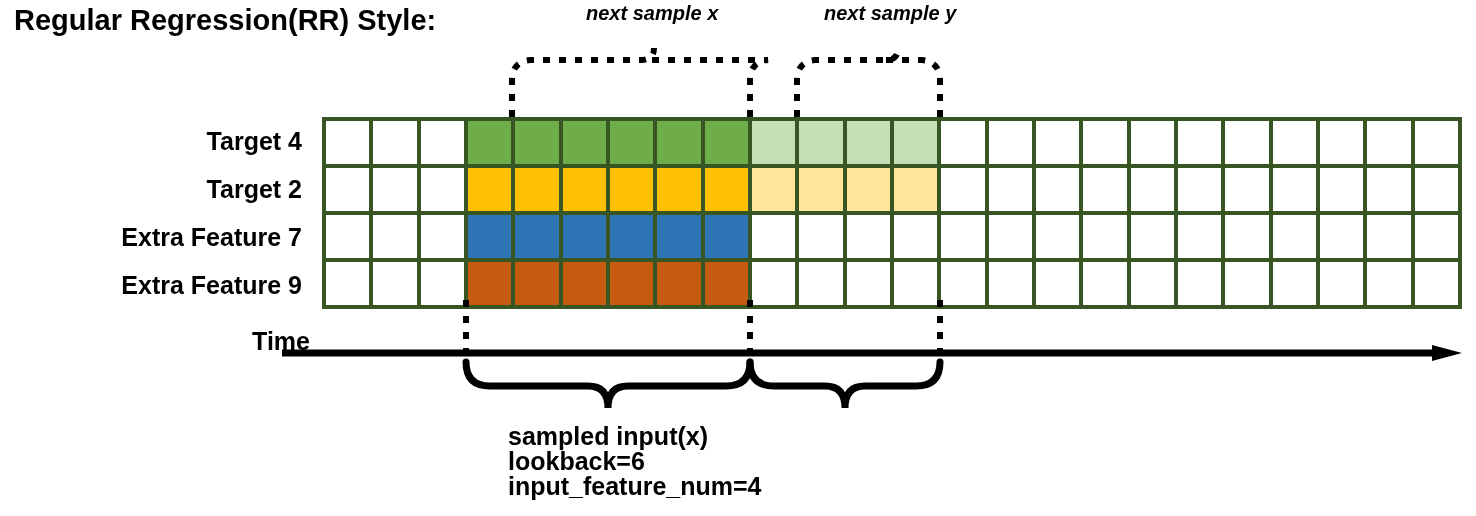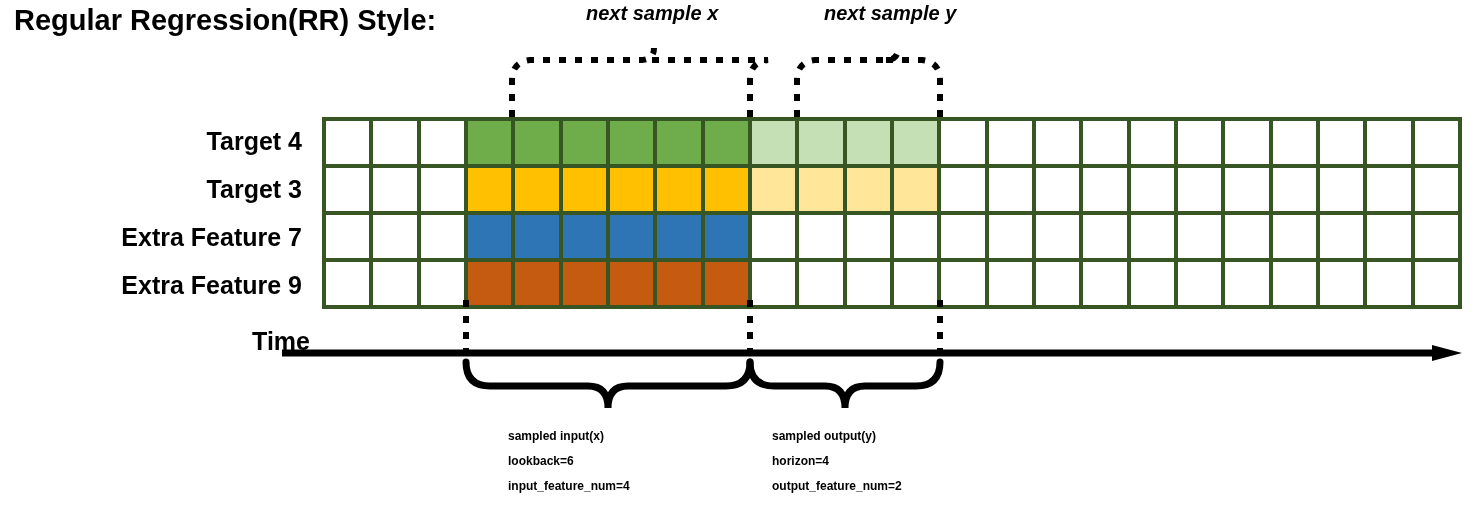--- a/index.html
+++ b/index.html
@@ -67,21 +67,21 @@
     position:absolute;left:282px;top:345px;width:1180px;height:16px;
   }
 
   
   #topBraces{position:absolute;left:0;top:0;width:1476px;height:130px;}
   #botBraces{position:absolute;left:0;top:300px;width:1476px;height:130px;}
 
   
   .botCaption{
     position:absolute;
-    font-size:12px;font-weight:600;color:#000;
+    font-size:25px;font-weight:600;color:#000;
     line-height:25px;white-space:nowrap;
   }
   #cap-input{left:508px;top:424px;}
   #cap-output{left:772px;top:424px;}
   .botCaption div{white-space:nowrap;}
 </style>
 </head>
 <body>
 
 <div id="stage">
@@ -97,21 +97,21 @@
       <path d="M512,117 L512,80 Q512,62 530,60 L640,60 Q654,60 654,48"></path>
       <path d="M750,117 L750,80 Q750,62 768,60 L640,60"></path>
 
       <path d="M797,117 L797,80 Q797,62 815,60 L886,60 Q898,60 898,48"></path>
       <path d="M940,117 L940,80 Q940,62 922,60 L886,60"></path>
     </g>
   </svg>
 
   <div class="rowLabels">
     <div class="rowLabel r0">Target 4</div>
-    <div class="rowLabel r1">Target 3</div>
+    <div class="rowLabel r1">Target 2</div>
     <div class="rowLabel r2">Extra Feature 7</div>
     <div class="rowLabel r3">Extra Feature 9</div>
   </div>
 
   <div id="grid" style="background: rgb(55, 86, 35); grid-template-columns: repeat(24, 1fr); grid-template-rows: repeat(4, 1fr);">
       <div class="cell" style="background: rgb(255, 255, 255);"></div>
       <div class="cell" style="background: rgb(255, 255, 255);"></div>
       <div class="cell" style="background: rgb(255, 255, 255);"></div>
       <div class="cell" style="background: rgb(111, 173, 74);"></div>
       <div class="cell" style="background: rgb(111, 173, 74);"></div>
@@ -228,19 +228,14 @@
       <path d="M750,62 Q750,86 774,86 L825,86 Q845,86 845,108
                Q845,86 865,86 L916,86 Q940,86 940,62"></path>
     </g>
   </svg>
 
   <div class="botCaption" id="cap-input">
     <div>sampled input(x)</div>
     <div>lookback=6</div>
     <div>input_feature_num=4</div>
   </div>
-  <div class="botCaption" id="cap-output">
-    <div>sampled output(y)</div>
-    <div>horizon=4</div>
-    <div>output_feature_num=2</div>
-  </div>
 
 </div>
 
 </body></html>

